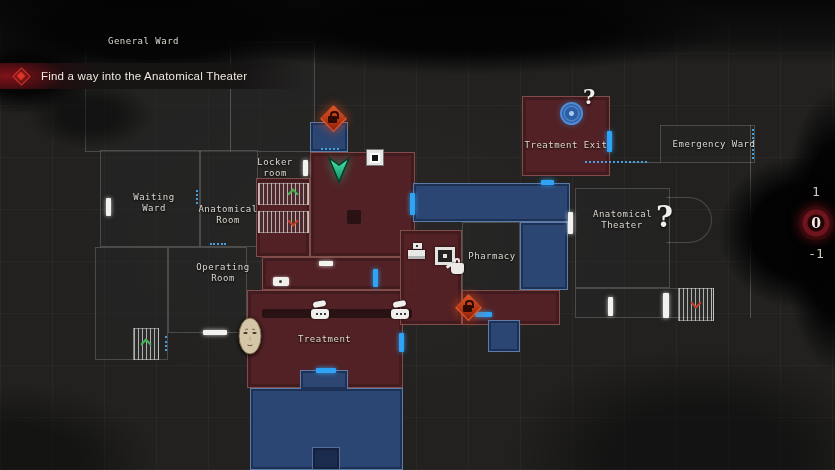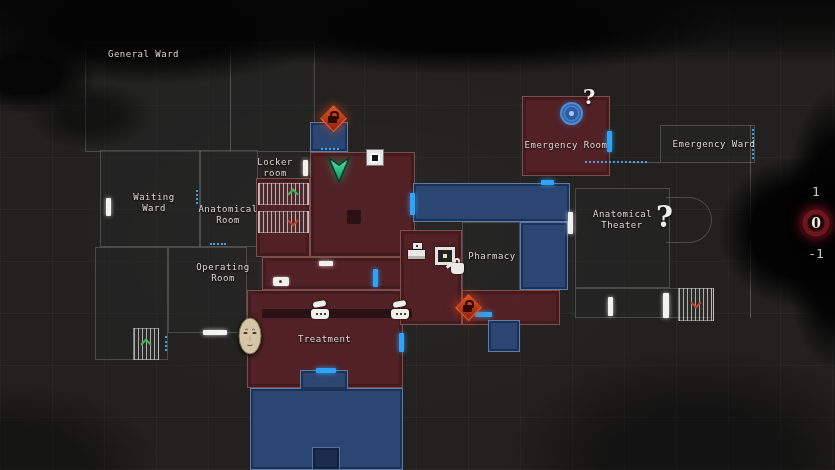--- a/index.html
+++ b/index.html
@@ -214,31 +214,35 @@
     <ellipse cx="8.5" cy="17" rx="2.2" ry="1.1" fill="#3a3028"></ellipse>
     <ellipse cx="17.5" cy="17" rx="2.2" ry="1.1" fill="#3a3028"></ellipse>
     <path d="M8 14 Q9 12.5 11 13.5 M15 13.5 Q17 12.5 18 14" stroke="#5a4a34" fill="none" stroke-width="0.8"></path>
     <path d="M13 18 L12.2 24 Q13 25 13.8 24 Z" fill="#b8a888"></path>
     <path d="M10.5 29 Q13 30.5 15.5 29" stroke="#6a5440" fill="none" stroke-width="1"></path>
   </svg>
 
   <div class="qmark" style="left:583px;top:84px;font-size:21px">?</div>
   <div class="qmark" style="left:656px;top:200px;font-size:29px">?</div>
 
-  <div class="lb nw" style="left:108px;top:49px;width:70px">General Ward</div>
+  <div class="lb nw" style="left:108px;top:36px;width:70px">General Ward</div>
   <div class="lb" style="left:256px;top:157px;width:38px">Locker room</div>
   <div class="lb" style="left:130px;top:192px;width:48px">Waiting Ward</div>
   <div class="lb" style="left:197px;top:204px;width:62px">Anatomical Room</div>
   <div class="lb" style="left:196px;top:262px;width:54px">Operating Room</div>
   <div class="lb nw" style="left:298px;top:334px;width:52px">Treatment</div>
   <div class="lb nw" style="left:468px;top:251px;width:48px">Pharmacy</div>
-  <div class="lb nw" style="left:524px;top:140px;width:84px">Emergency Room</div>
+  <div class="lb nw" style="left:524px;top:140px;width:84px">Treatment Exit</div>
   <div class="lb" style="left:593px;top:209px;width:58px">Anatomical Theater</div>
   <div class="lb nw" style="left:672px;top:139px;width:84px">Emergency Ward</div>
 
+  <div class="quest">
+    <span class="q-dia"></span>
+    <span class="q-text">Find a way into the Anatomical Theater</span>
+  </div>
 
 
   <div class="floors">
     <div class="floor-num">1</div>
     <div class="emblem">
         <span>0</span>
       </div>
     <div class="floor-num">-1</div>
   </div>
 

